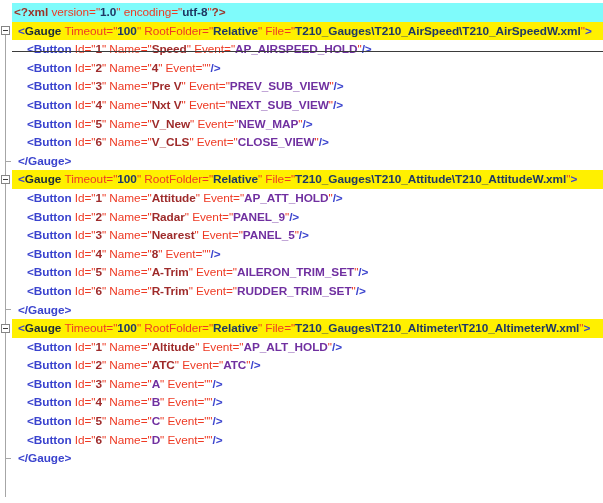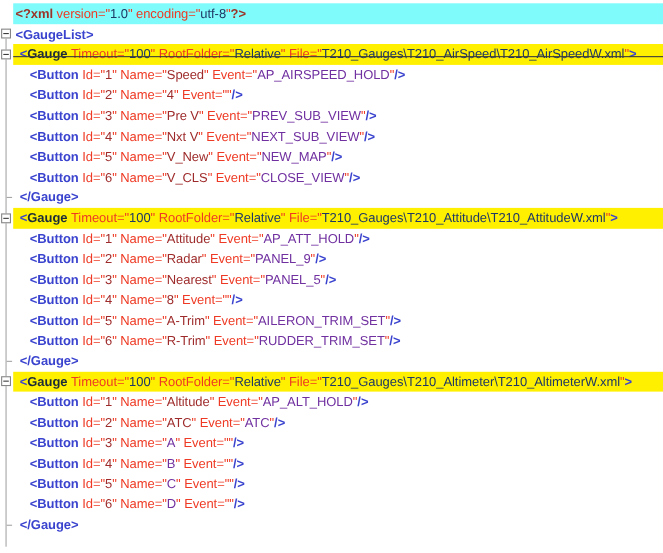--- a/index.html
+++ b/index.html
@@ -8,47 +8,41 @@
   #editor{position:relative;width:603px;height:503px;padding-top:3px;box-sizing:border-box;}
   .row{position:relative;display:flex;height:18.6px;line-height:18.6px;font-size:11.8px;letter-spacing:-0.05px;}
   .gutter{position:relative;width:12px;flex:0 0 12px;}
   .content{flex:1 1 auto;white-space:pre;overflow:hidden;}
   .indent-0{padding-left:2px;}
   .indent-1{padding-left:6px;}
   .indent-2{padding-left:15px;}
   .bg-cyan{background:var(--declaration_row_bg,#7FFBFB);}
   .bg-yellow{background:var(--gauge_row_bg,#FFF000);}
   .tok{display:inline;}
-  .w400{font-weight:400;} .w600{font-weight:600;} .w700{font-weight:400;}
+  .w400{font-weight:400;} .w600{font-weight:600;} .w700{font-weight:700;}
   #tree-vline{position:absolute;left:5px;top:35px;height:462px;width:1px;
               background:var(--tree_line,#A6A6A6);z-index:0;}
   #selection-underline{position:absolute;left:12px;right:0;top:51px;height:1px;
               background:var(--selection_underline,#3B3B3B);z-index:3;}
   .toggle{position:absolute;left:1px;top:4.8px;width:9px;height:9px;box-sizing:border-box;
           border:1px solid #858585;background:#fff;z-index:2;cursor:pointer;}
   .toggle::before{content:"";position:absolute;left:1px;right:1px;top:3px;height:1px;background:#3c3c3c;}
   .toggle.plus::after{content:"";position:absolute;top:1px;bottom:1px;left:3px;width:1px;background:#3c3c3c;}
   .corner{position:absolute;left:6px;top:8.8px;width:5px;height:1px;
           background:var(--tree_line,#A6A6A6);}
 </style>
 </head>
 <body>
 
 <div id="editor">
   <div id="tree-vline"></div>
   <div id="selection-underline"></div>
 <div class="row">
       <span class="gutter"></span>
       <span class="content indent-0 bg-cyan"><span class="tok w600" style="color: rgb(155, 51, 40);">&lt;?xml </span><span class="tok w400" style="color: rgb(238, 58, 36);">version="</span><span class="tok w700" style="color: rgb(31, 56, 100);">1.0</span><span class="tok w400" style="color: rgb(238, 58, 36);">" encoding="</span><span class="tok w700" style="color: rgb(31, 56, 100);">utf-8</span><span class="tok w400" style="color: rgb(238, 58, 36);">"</span><span class="tok w600" style="color: rgb(155, 51, 40);">?&gt;</span></span>
-    </div>
-    <div class="row">
-      <span class="gutter">
-        <span class="toggle minus"></span>
-      </span>
-      <span class="content indent-0"><span class="tok w600" style="color: rgb(58, 67, 206);">&lt;GaugeList&gt;</span></span>
     </div>
     <div class="row">
       <span class="gutter">
         <span class="toggle minus"></span>
       </span>
       <span class="content indent-1 bg-yellow"><span class="tok w600" style="color: rgb(58, 67, 206);">&lt;</span><span class="tok w600" style="color: rgb(28, 43, 57);">Gauge </span><span class="tok w400" style="color: rgb(238, 58, 36);">Timeout="</span><span class="tok w700" style="color: rgb(31, 56, 100);">100</span><span class="tok w400" style="color: rgb(238, 58, 36);">" RootFolder="</span><span class="tok w700" style="color: rgb(31, 56, 100);">Relative</span><span class="tok w400" style="color: rgb(238, 58, 36);">" File="</span><span class="tok w700" style="color: rgb(31, 56, 100);">T210_Gauges\T210_AirSpeed\T210_AirSpeedW.xml</span><span class="tok w400" style="color: rgb(238, 58, 36);">"</span><span class="tok w600" style="color: rgb(58, 67, 206);">&gt;</span></span>
     </div>
     <div class="row">
       <span class="gutter"></span>
       <span class="content indent-2"><span class="tok w600" style="color: rgb(58, 67, 206);">&lt;Button </span><span class="tok w400" style="color: rgb(238, 58, 36);">Id="</span><span class="tok w700" style="color: rgb(158, 43, 43);">1</span><span class="tok w400" style="color: rgb(238, 58, 36);">" Name="</span><span class="tok w700" style="color: rgb(158, 43, 43);">Speed</span><span class="tok w400" style="color: rgb(238, 58, 36);">" Event="</span><span class="tok w700" style="color: rgb(112, 48, 160);">AP_AIRSPEED_HOLD</span><span class="tok w400" style="color: rgb(238, 58, 36);">"</span><span class="tok w600" style="color: rgb(58, 67, 206);">/&gt;</span></span>

